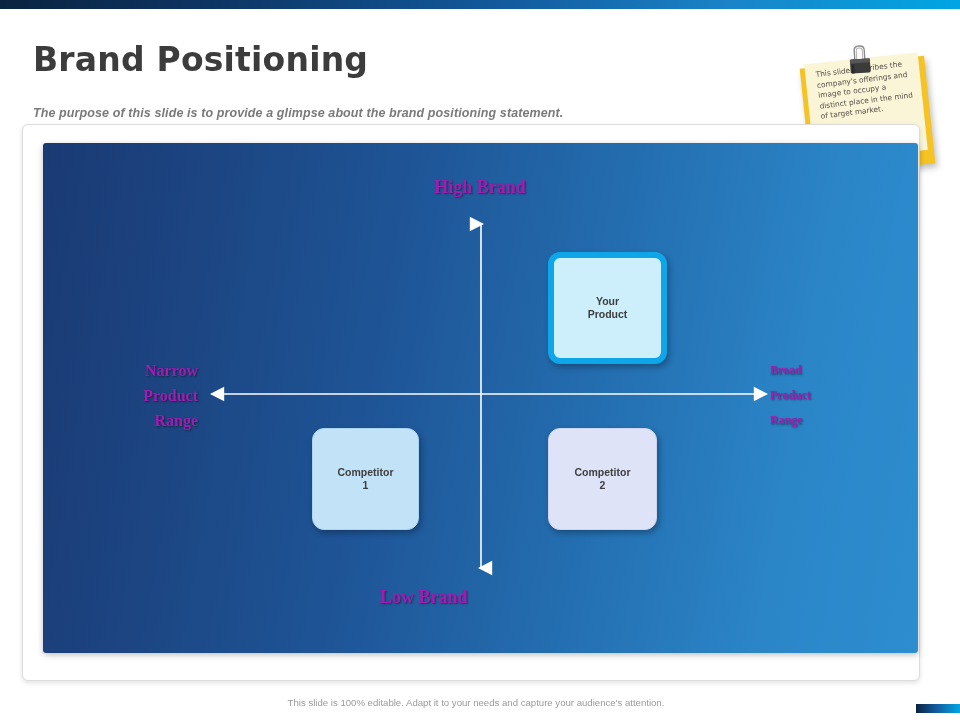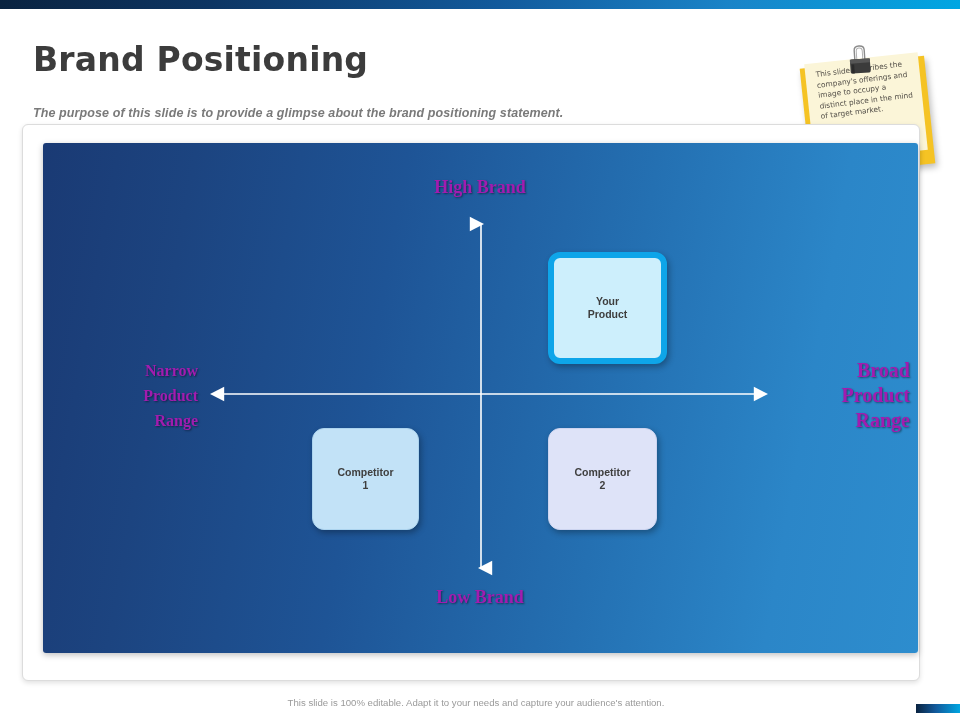--- a/index.html
+++ b/index.html
@@ -60,23 +60,23 @@
     box-shadow:0 2px 6px rgba(0,0,0,.25);
     overflow:visible;
   }
 
   .axis-label{
     position:absolute;color:#a21caf;font-weight:bold;
     text-shadow:1px 1px 2px rgba(0,0,0,.45);
     font-family:Liberation Serif, serif;
   }
   .lbl-high{left:380px;top:177px;width:200px;text-align:center;font-size:18px;}
-  .lbl-low {left:380px;top:587px;width:200px;text-align:center;font-size:18px;}
+  .lbl-low {left:380px;top:587px;width:200px;text-align:left;font-size:18px;}
   .lbl-narrow{left:58px;top:358px;width:140px;text-align:right;font-size:16px;line-height:25px;}
-  .lbl-broad {left:770px;top:358px;width:140px;text-align:right;font-size:20px;line-height:25px;}
+  .lbl-broad {left:770px;top:358px;width:140px;text-align:left;font-size:12px;line-height:25px;}
 
   .axes{position:absolute;left:0;top:0;width:960px;height:720px;pointer-events:none;}
 
   
   .qbox{
     position:absolute;border-radius:12px;
     display:flex;align-items:center;justify-content:center;text-align:center;
     font-size:10.5px;font-weight:bold;line-height:13px;color:#3e3e3e;
     box-shadow:2px 3px 6px rgba(0,0,0,.3);
     font-family:"Liberation Sans", sans-serif;

